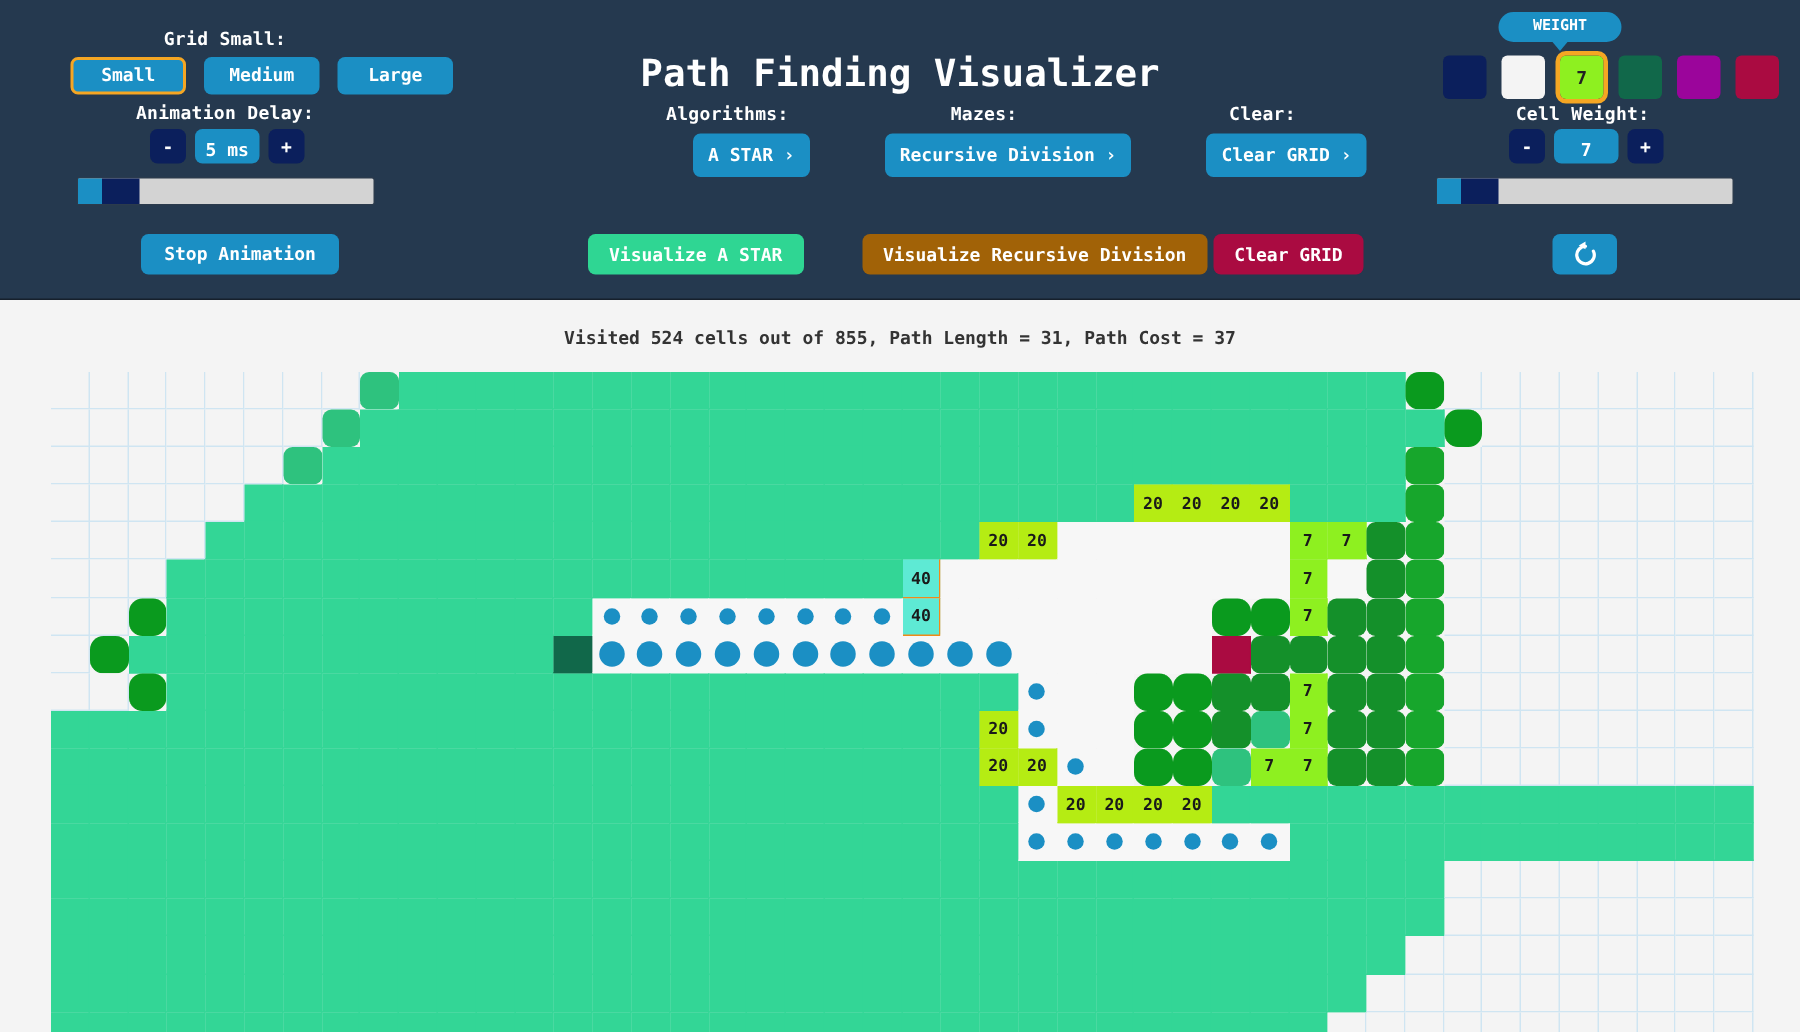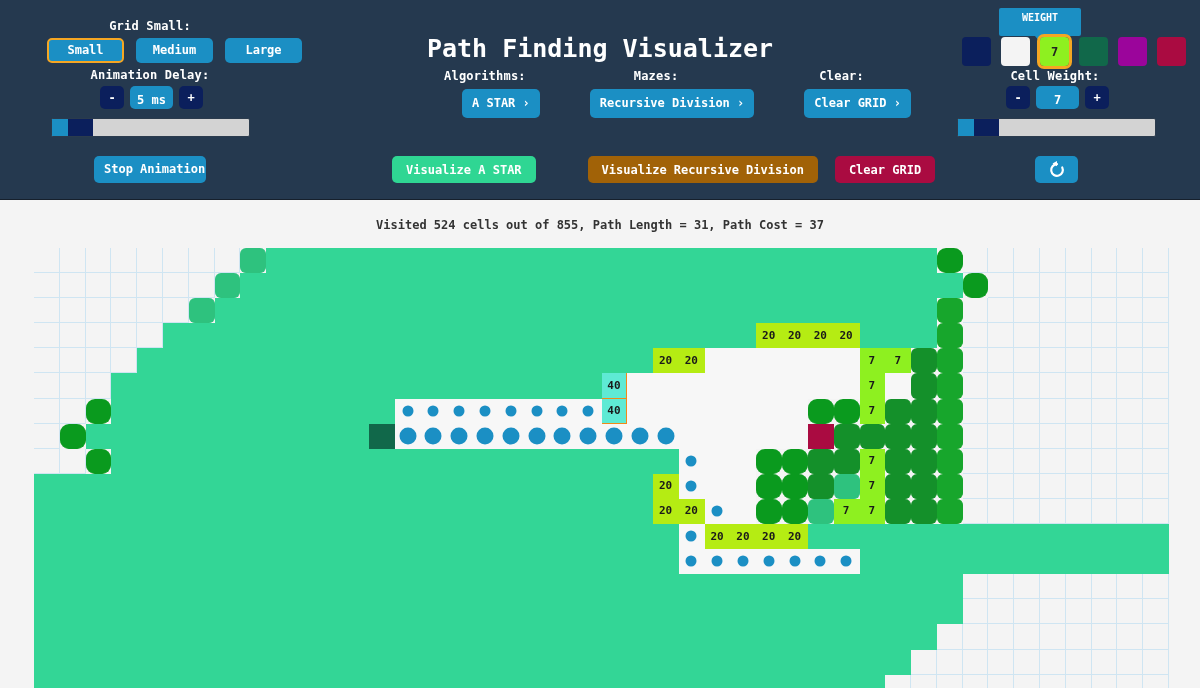--- a/index.html
+++ b/index.html
@@ -88,56 +88,56 @@
     position: absolute; top: 0; height: 100%;
     background: #0b1f5c;
   }
 
   #delay-slider { left: 51px; top: 118px; width: 199px; }
   #delay-slider .fill-a { width: 16px; }
   #delay-slider .thumb { left: 16px; width: 25px; }
 
   #stop-anim {
     position: absolute; left: 94px; top: 156px;
-    width: 112px; height: 27px; line-height: 27px;
+    width: 132px; height: 27px; line-height: 27px;
   }
 
   
   #app-title {
     position: absolute; left: 0; top: 34px; width: 1200px;
     text-align: center; color: #ffffff;
     font-size: 25px; font-weight: bold; letter-spacing: 0px;
     font-family: "DejaVu Sans Mono", "Liberation Mono", monospace;
   }
   #center-groups {
     position: absolute; left: 430px; top: 69px;
     display: flex; gap: 18px; align-items: flex-start;
   }
   .cgroup { display: flex; flex-direction: column; align-items: center; gap: 6px; }
   .cgroup .btn { height: 29px; line-height: 27px; margin-left: 32px; }
 
   #action-row {
     position: absolute; left: 392px; top: 156px;
-    display: flex; gap: 17px; align-items: center; justify-content: flex-end;
+    display: flex; gap: 4px; align-items: center; justify-content: flex-end;
   }
   #action-row .abtn {
     border: none; border-radius: 5px; height: 27px;
     font-size: 12px; font-weight: bold; color: #ffffff;
     font-family: "DejaVu Sans Mono","Liberation Mono",monospace;
     cursor: pointer; padding: 0 14px; white-space: nowrap;
   }
   .abtn.visualize { background: #2fd693; color: #ffffff; border: 2px solid #e8e8e8; }
   .abtn.maze { background: #a16207; margin-left: 35px; }
   .abtn.clear { background: #aa0b41; }
 
   
   #weight-tag {
     position: absolute; left: 999px; top: 8px;
-    width: 82px; height: 28px; line-height: 20px;
-    background: #1b8fc4; color: #fff; border-radius: 2px;
+    width: 82px; height: 20px; line-height: 20px;
+    background: #1b8fc4; color: #fff; border-radius: 10px;
     font-size: 10px; font-weight: bold; text-align: center;
     font-family: "DejaVu Sans Mono","Liberation Mono",monospace;
   }
   #weight-tag::after {
     content: ""; position: absolute; left: 50%; margin-left: -5px; bottom: -6px;
     border-left: 5px solid transparent; border-right: 5px solid transparent;
     border-top: 6px solid #1b8fc4;
   }
   #swatches {
     position: absolute; left: 962px; top: 37px;

